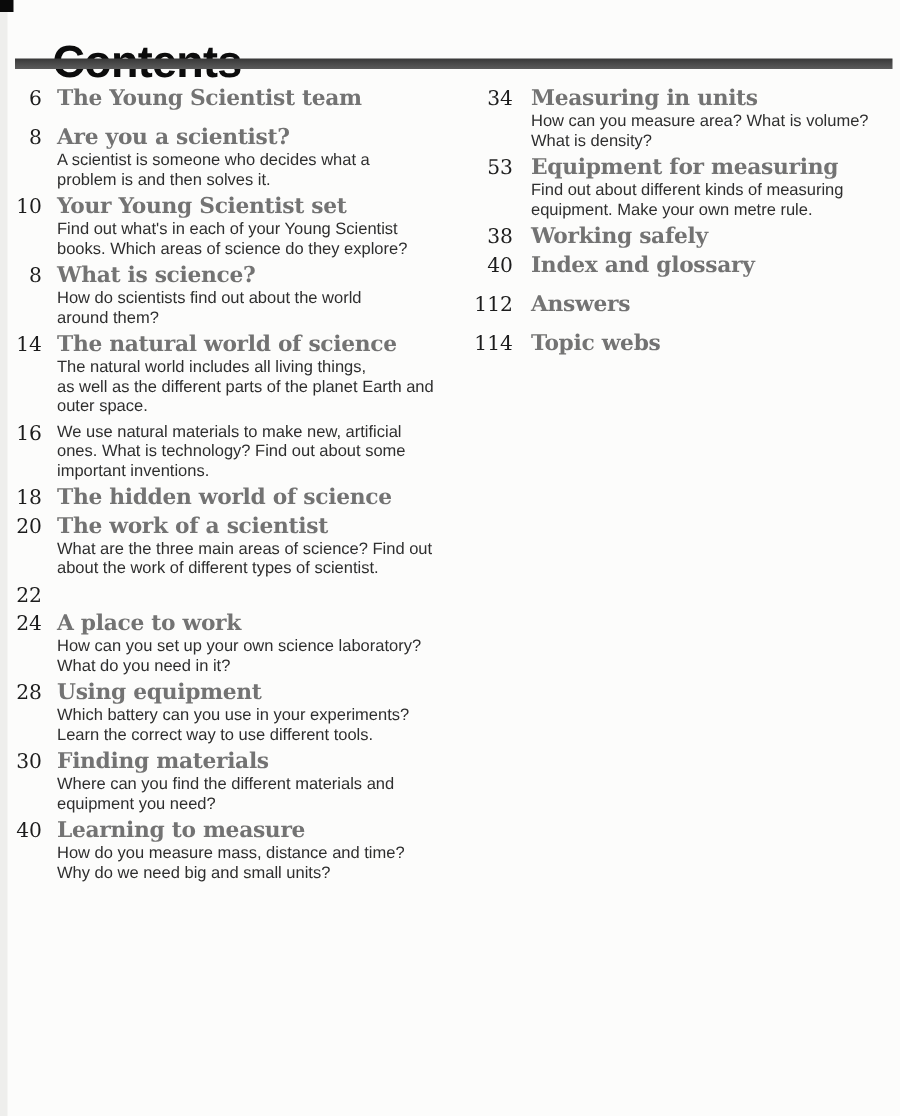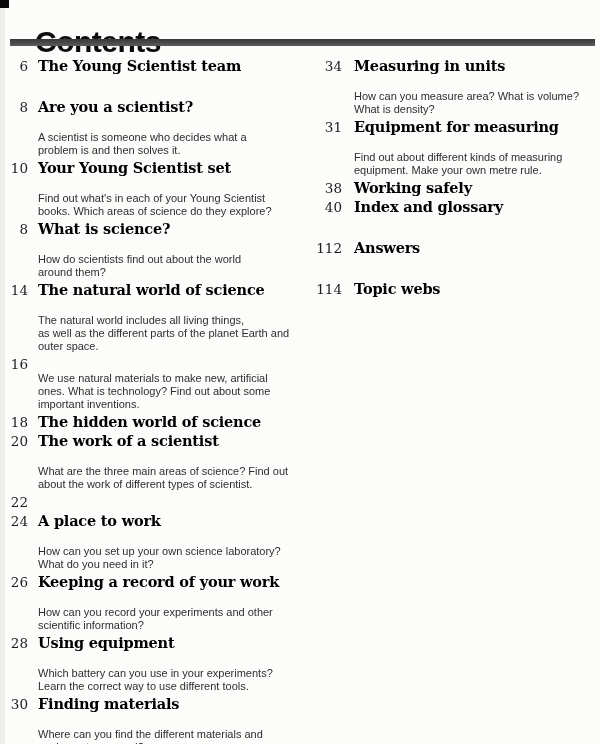--- a/index.html
+++ b/index.html
@@ -39,27 +39,27 @@
     flex: 0 0 auto;
     font-family: "DejaVu Serif", serif;
     font-size: 13.5px; line-height: 16px;
     text-align: right; color: #1c1c1c;
   }
   .col-left  .num { width: 20px; margin-right: 10px; }
   .col-right .num { width: 38px; margin-right: 12px; }
   .entry-title {
     font-family: "DejaVu Serif", serif;
     font-weight: bold; font-size: 14.5px; line-height: 16px;
-    letter-spacing: -0.2px; color: #000000;
+    letter-spacing: -0.2px; color: #737373;
   }
   .entry-desc {
     font-family: "Liberation Sans", sans-serif;
     font-size: 11px; line-height: 13px;
     white-space: pre-line; color: #2e2e2e;
-    margin-top: 16px;
+    margin-top: 1px;
   }
 </style>
 </head>
 <body>
 
 <div class="corner-mark"></div>
 <div class="edge-strip"></div>
 
 <h1 class="page-title">Contents</h1>
 <div class="title-rule"></div>
@@ -132,59 +132,56 @@
   </div>
   <div class="entry">
     <div class="num">24</div>
     <div class="body">
         <div class="entry-title">A place to work</div>
         <div class="entry-desc">How can you set up your own science laboratory?
 What do you need in it?</div>
       </div>
   </div>
   <div class="entry">
-    <div class="num">26</div>
-    <div class="body">
-        <div class="entry-title">Keeping a record of your work</div>
-        <div class="entry-desc">How can you record your experiments and other
-scientific information?</div>
-      </div>
-  </div>
-  <div class="entry">
     <div class="num">28</div>
     <div class="body">
         <div class="entry-title">Using equipment</div>
         <div class="entry-desc">Which battery can you use in your experiments?
 Learn the correct way to use different tools.</div>
       </div>
   </div>
   <div class="entry">
     <div class="num">30</div>
     <div class="body">
         <div class="entry-title">Finding materials</div>
         <div class="entry-desc">Where can you find the different materials and
 equipment you need?</div>
       </div>
   </div>
   <div class="entry">
     <div class="num">40</div>
+    <div class="body">
+        <div class="entry-title">Learning to measure</div>
+        <div class="entry-desc">How do you measure mass, distance and time?
+Why do we need big and small units?</div>
+      </div>
   </div>
 </div>
 
 <div class="col col-right">
   <div class="entry">
     <div class="num">34</div>
     <div class="body">
         <div class="entry-title">Measuring in units</div>
         <div class="entry-desc">How can you measure area? What is volume?
 What is density?</div>
       </div>
   </div>
   <div class="entry">
-    <div class="num">31</div>
+    <div class="num">53</div>
     <div class="body">
         <div class="entry-title">Equipment for measuring</div>
         <div class="entry-desc">Find out about different kinds of measuring
 equipment. Make your own metre rule.</div>
       </div>
   </div>
   <div class="entry">
     <div class="num">38</div>
     <div class="body">
         <div class="entry-title">Working safely</div>

